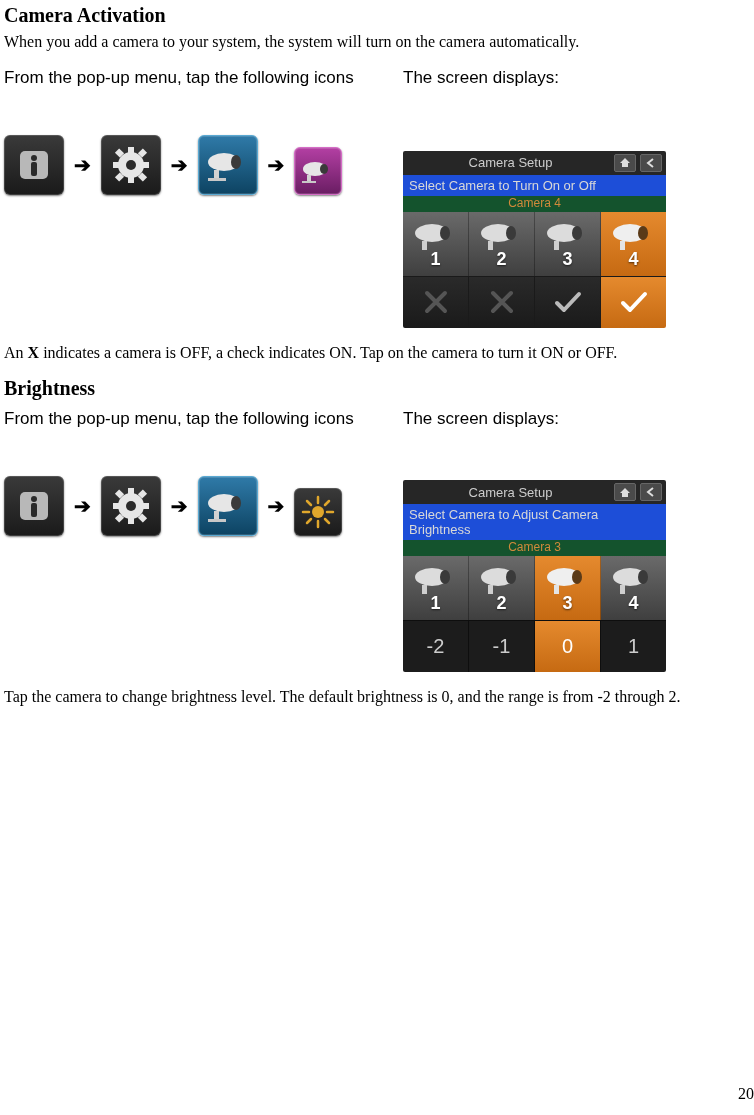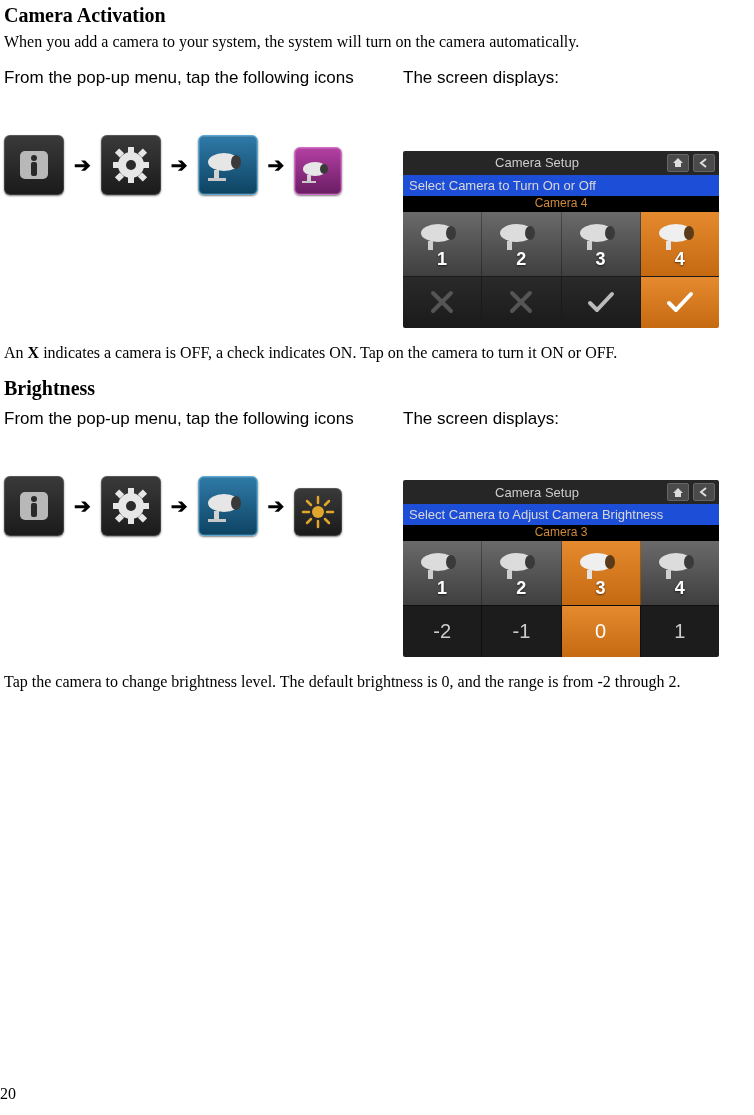--- a/index.html
+++ b/index.html
@@ -22,43 +22,43 @@
     .icon-sequence { display: flex; align-items: flex-end; gap: 10px; margin-top: 46px; }
     .icon-tile { width: 60px; height: 60px; border-radius: 6px; position: relative; display:flex; align-items:center; justify-content:center; box-shadow: inset 0 0 0 1px rgba(255,255,255,0.15), 0 1px 2px rgba(0,0,0,0.5); }
     .icon-tile.small { width: 48px; height: 48px; }
     .arrow-glyph { font-size: 20px; font-weight: bold; margin-bottom: 18px; font-family: Arial, sans-serif;}
     .info-tile { background: linear-gradient(#3a3a3a,#1a1a1a); }
     .gear-tile { background: linear-gradient(#3a3a3a,#1a1a1a); }
     .cam-blue-tile { background: linear-gradient(#2f7aa8,#0d4362); border:1px solid #5aa9d2; }
     .cam-pink-tile { background: linear-gradient(#b33fa3,#6a1d63); border:1px solid #d46dc5;}
     .sun-tile { background: linear-gradient(#3a3a3a,#1a1a1a); }
     
-    .panel { width: 316px; margin-top: 18px; border-radius:2px; overflow:hidden; font-family: Arial, sans-serif; }
+    .panel { width: 263px; margin-top: 18px; border-radius:2px; overflow:hidden; font-family: Arial, sans-serif; }
     .panel-header { background: #262626; color:#ddd; display:flex; align-items:center; padding:3px 4px; font-size:13px; }
     .panel-title { flex:1; text-align:center; color:#ccc; }
     .panel-nav { display:flex; gap:4px; }
     .nav-btn { width:22px; height:18px; background:#4a4a4a; border:1px solid #666; display:flex; align-items:center; justify-content:center; color:#ddd; font-size:11px; border-radius:2px;}
     .panel-sub { background:#1d4ed8; color:#d8d8d8; padding:3px 6px; font-size:13px; }
-    .cam-label { background:#000000; color:#d08a3b; text-align:center; font-size:12px; padding-bottom:2px;}
+    .cam-label { background:#14532d; color:#d08a3b; text-align:center; font-size:12px; padding-bottom:2px;}
     .cam-row { display:flex; }
     .cam-cell { flex:1; height:64px; display:flex; flex-direction:column; justify-content:flex-end; align-items:center; position:relative; color:#fff; font-size:15px; font-weight:bold; border-right:1px solid rgba(0,0,0,0.3);}
     .cam-cell:last-child{border-right:none;}
     .cam-grey { background: linear-gradient(#6a6a6a,#3f3f3f); }
     .cam-orange { background: linear-gradient(#e58a2e,#c66a12); }
     .cam-num { position:absolute; bottom:6px; font-family:Arial,sans-serif; font-size:18px; font-weight:bold; text-shadow:0 1px 2px rgba(0,0,0,0.6);}
     .state-row { display:flex; }
     .state-cell { flex:1; height:52px; display:flex; align-items:center; justify-content:center; border-right:1px solid #1a1a1a; border-top:1px solid #1a1a1a;}
     .state-cell:last-child{border-right:none;}
     .state-dark { background: linear-gradient(#2a2a2a,#1a1a1a); }
     .state-orange { background: linear-gradient(#e58a2e,#c66a12); }
     .value-row {display:flex;}
     .value-cell { flex:1; height:52px; background:#1c1c1c; color:#ccc; display:flex; align-items:center; justify-content:center; font-size:20px; font-family:Arial,sans-serif; border-right:1px solid #0e0e0e; border-top:1px solid #0e0e0e;}
     .value-cell.orange{ background: linear-gradient(#e58a2e,#c66a12); color:#fff;}
     .value-cell:last-child{border-right:none;}
-    .page-num { position:absolute; bottom:12px; left:0; right:0; text-align:left; font-size:16px;}
+    .page-num { position:absolute; bottom:12px; left:0; right:0; text-align:right; font-size:16px;}
   </style>
 </head>
 <body>
 
 <h2 class="section-title">Camera Activation</h2>
 <p class="body">When you add a camera to your system, the system will turn on the camera automatically.</p>
 
 <div class="figure-row">
   <div class="figure-left">
     <div class="arial">From the pop-up menu, tap the following icons</div>

